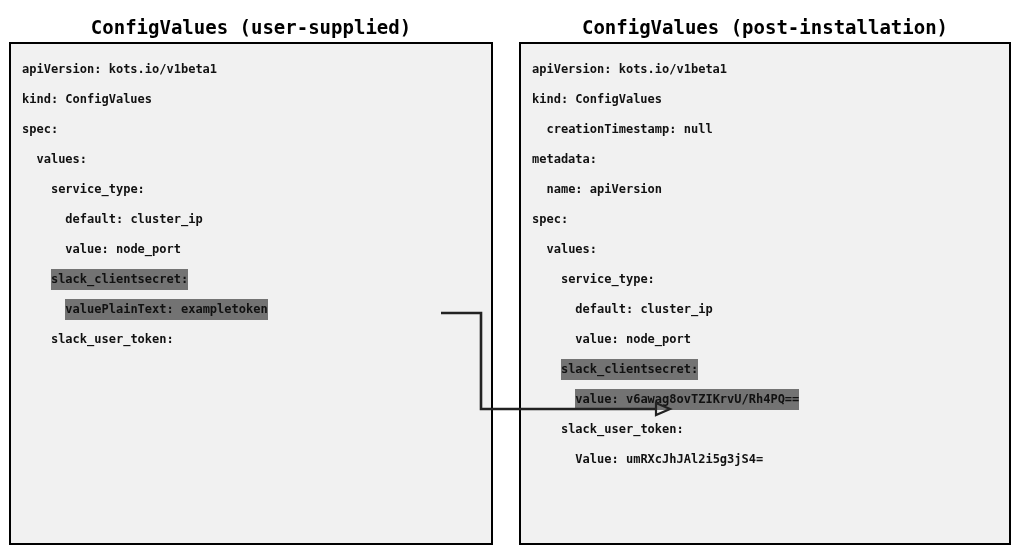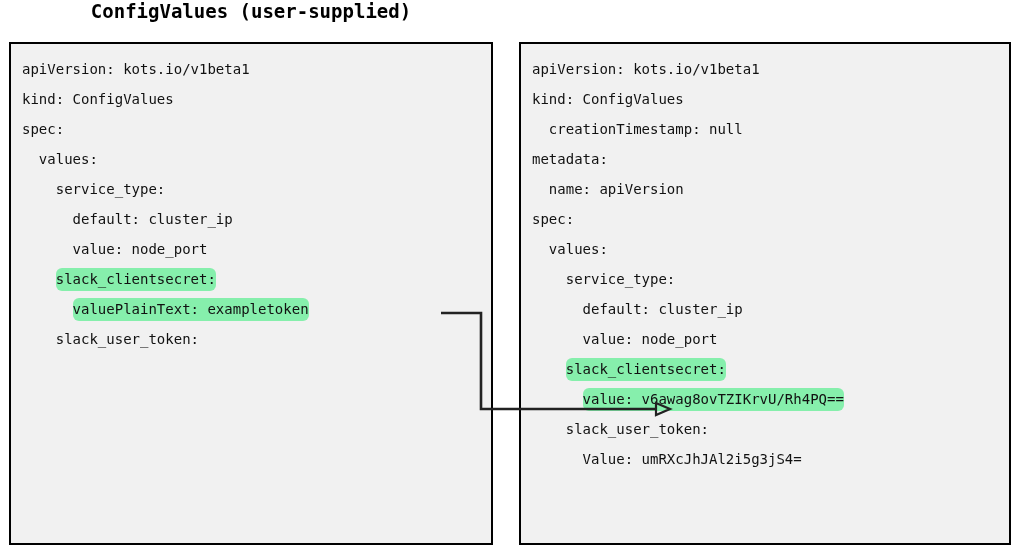--- a/index.html
+++ b/index.html
@@ -14,21 +14,21 @@
     overflow: hidden;
     font-family: "DejaVu Sans Mono", "Liberation Mono", monospace;
   }
 
   .panel {
     position: absolute;
   }
 
   .panel-title {
     position: absolute;
-    top: 0;
+    top: 16px;
     left: 0;
     width: 100%;
     text-align: center;
     font-family: "DejaVu Sans Mono", "Liberation Mono", monospace;
     font-size: 19px;
     font-weight: bold;
     color: #000000;
     letter-spacing: 0px;
     white-space: pre;
   }
@@ -46,36 +46,35 @@
     top: 10px;
     left: 11px;
     right: 0;
     bottom: 0;
   }
 
   .code-line {
     height: 30px;
     line-height: 30px;
     font-family: "DejaVu Sans Mono", "Liberation Mono", monospace;
-    font-size: 14px;
-    font-weight: normal;
+    font-size: 12px;
+    font-weight: bold;
     color: #111111;
     white-space: pre;
     display: block;
   }
 
   .code-line > .seg {
     white-space: pre;
     display: inline;
     padding: 3px 0 4px 0;
   }
 
   .hl {
-    background: #86efac;
-    border-radius: 6px;
+    background: #737373;
   }
 
   
   #connector {
     position: absolute;
     left: 0;
     top: 0;
     width: 1019px;
     height: 559px;
     pointer-events: none;
@@ -96,20 +95,21 @@
         <div class="code-line"><span class="seg">      </span><span class="seg">default: cluster_ip</span></div>
         <div class="code-line"><span class="seg">      </span><span class="seg">value: node_port</span></div>
         <div class="code-line"><span class="seg">    </span><span class="seg hl">slack_clientsecret:</span></div>
         <div class="code-line"><span class="seg">      </span><span class="seg hl">valuePlainText: exampletoken</span></div>
         <div class="code-line"><span class="seg">    </span><span class="seg">slack_user_token:</span></div>
       </div>
   </div>
 </div>
 
 <div class="panel" style="left:519px; top:0px; width:492px; height:546px;">
+  <div class="panel-title">ConfigValues (post-installation)</div>
   <div class="code-box" style="left:0px; top:42px; width:492px; height:503px;">
     <div class="code-lines" id="right-lines">
         <div class="code-line"><span class="seg">apiVersion: kots.io/v1beta1</span></div>
         <div class="code-line"><span class="seg">kind: ConfigValues</span></div>
         <div class="code-line"><span class="seg">  </span><span class="seg">creationTimestamp: null</span></div>
         <div class="code-line"><span class="seg">metadata:</span></div>
         <div class="code-line"><span class="seg">  </span><span class="seg">name: apiVersion</span></div>
         <div class="code-line"><span class="seg">spec:</span></div>
         <div class="code-line"><span class="seg">  </span><span class="seg">values:</span></div>
         <div class="code-line"><span class="seg">    </span><span class="seg">service_type:</span></div>

